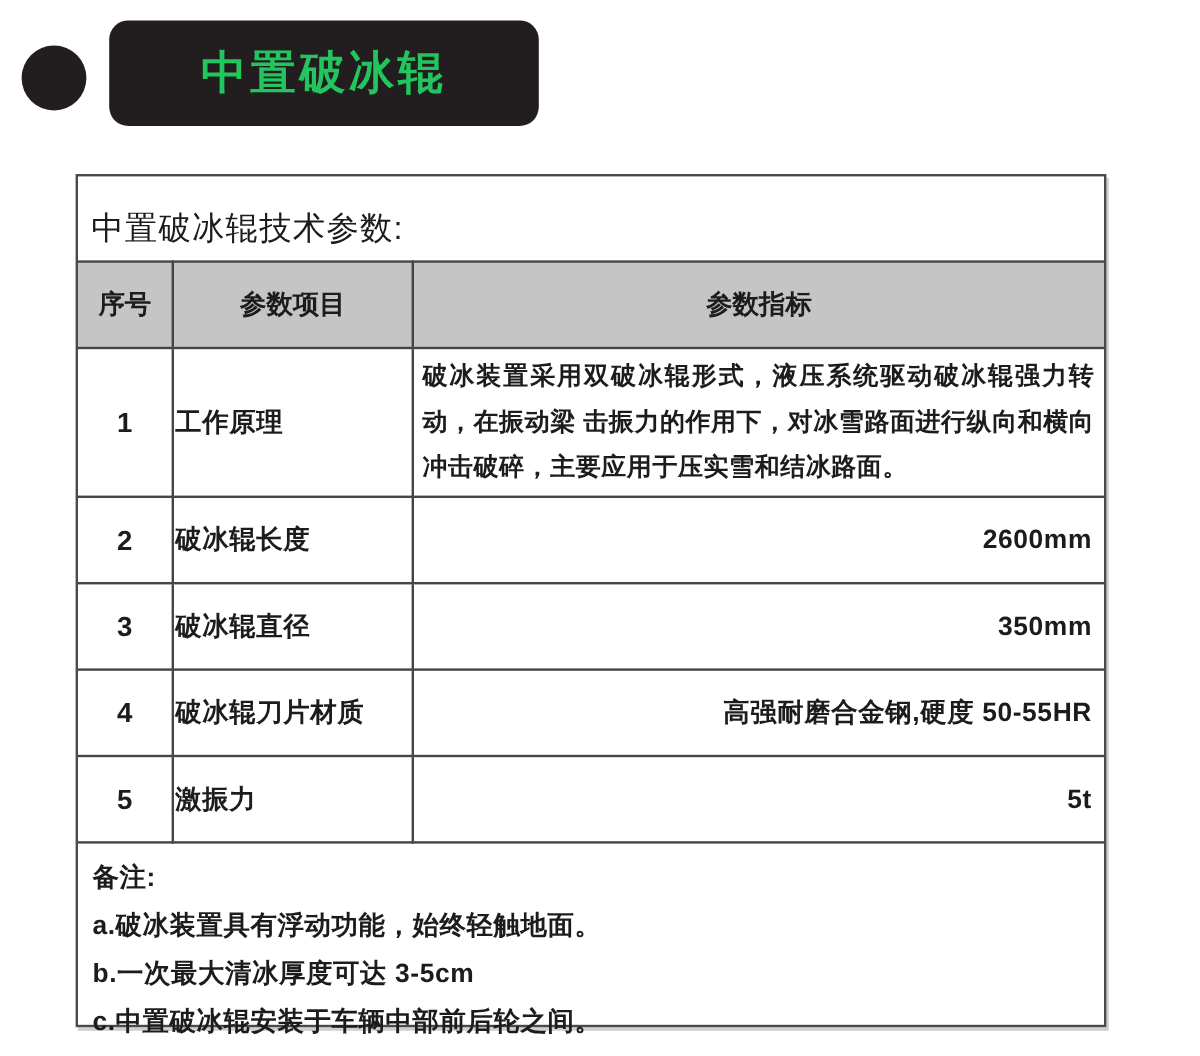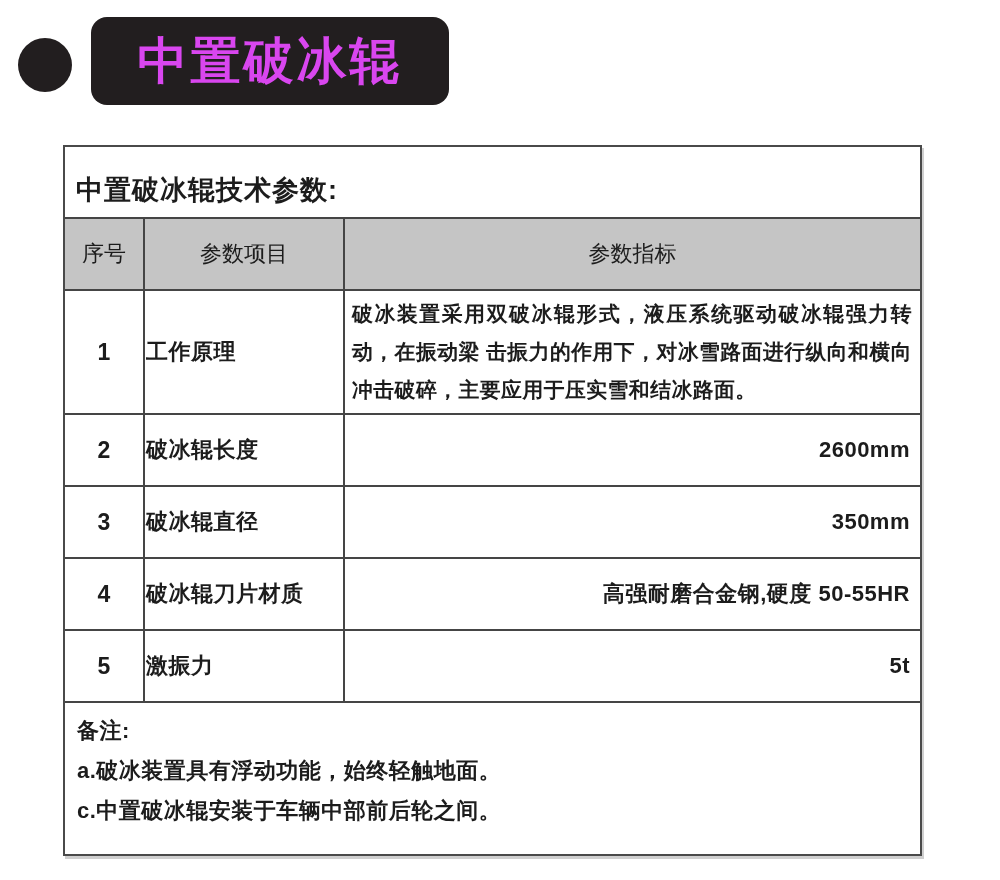--- a/index.html
+++ b/index.html
@@ -12,47 +12,47 @@
   .banner-dot{
     position:absolute;left:18px;top:38px;width:54px;height:54px;
     border-radius:50%;background:#221e1f;
   }
   .banner{
     position:absolute;left:91px;top:17px;width:358px;height:88px;
     background:#221e1f;border-radius:16px;
     display:flex;align-items:center;justify-content:center;
   }
   .banner-title{
-    color:#d946ef;font-size:50px;font-weight:900;letter-spacing:3px;
+    color:#22c55e;font-size:38px;font-weight:900;letter-spacing:3px;
     line-height:1;white-space:nowrap;
   }
   
   .panel{
     position:absolute;left:63px;top:145px;width:859px;height:711px;
     box-sizing:border-box;border:2px solid #4a4a4a;background:#ffffff;
     box-shadow:2px 3px 0 #cfcfcf;
     display:flex;flex-direction:column;
   }
   .panel-title{
     height:70px;box-sizing:border-box;flex:0 0 auto;
     display:flex;align-items:center;padding:16px 0 0 11px;
-    font-size:27px;font-weight:bold;letter-spacing:1px;
+    font-size:27px;font-weight:normal;letter-spacing:1px;
   }
   table.spec{
     border-collapse:collapse;width:100%;table-layout:fixed;flex:0 0 auto;
   }
   table.spec th,table.spec td{
     border:2px solid #454545;font-weight:bold;box-sizing:border-box;
     overflow:hidden;
   }
   table.spec th:first-child,table.spec td:first-child{border-left:none;}
   table.spec th:last-child,table.spec td:last-child{border-right:none;}
   table.spec thead th{
     background:#c5c5c5;height:72px;font-size:22px;text-align:center;
-    font-weight:normal;
+    font-weight:bold;
   }
   tr.row-std{height:72px;}
   tr.row-tall{height:116px;}
   td.cell-no{text-align:center;font-size:23px;}
   td.cell-item{font-size:22px;letter-spacing:0.5px;}
   td.cell-value{
     text-align:right;vertical-align:middle;
     padding:4px 10px 4px 7px;font-size:22px;letter-spacing:0.5px;
   }
   td.cell-value-long{
@@ -116,16 +116,17 @@
         <td class="cell-no">5</td>
         <td class="cell-item">激振力</td>
         <td class="cell-value">5t</td>
       </tr>
     </tbody>
   </table>
 
   <div class="notes">
     <div>备注:</div>
     <div>a.破冰装置具有浮动功能，始终轻触地面。</div>
+    <div>b.一次最大清冰厚度可达 3-5cm</div>
     <div>c.中置破冰辊安装于车辆中部前后轮之间。</div>
   </div>
 
 </div>
 
 </body></html>

